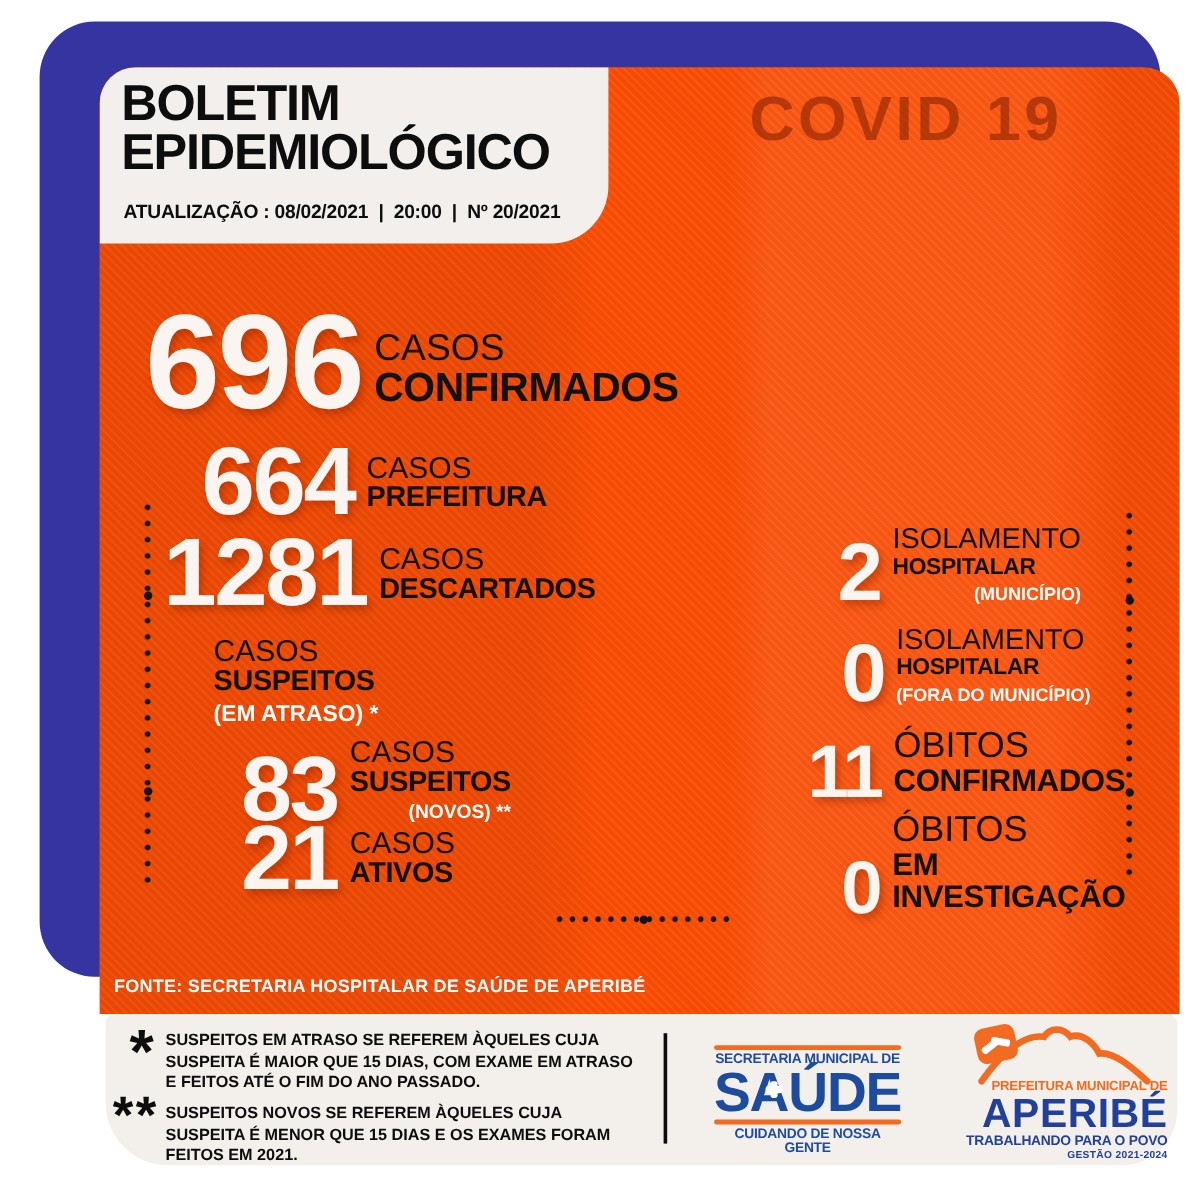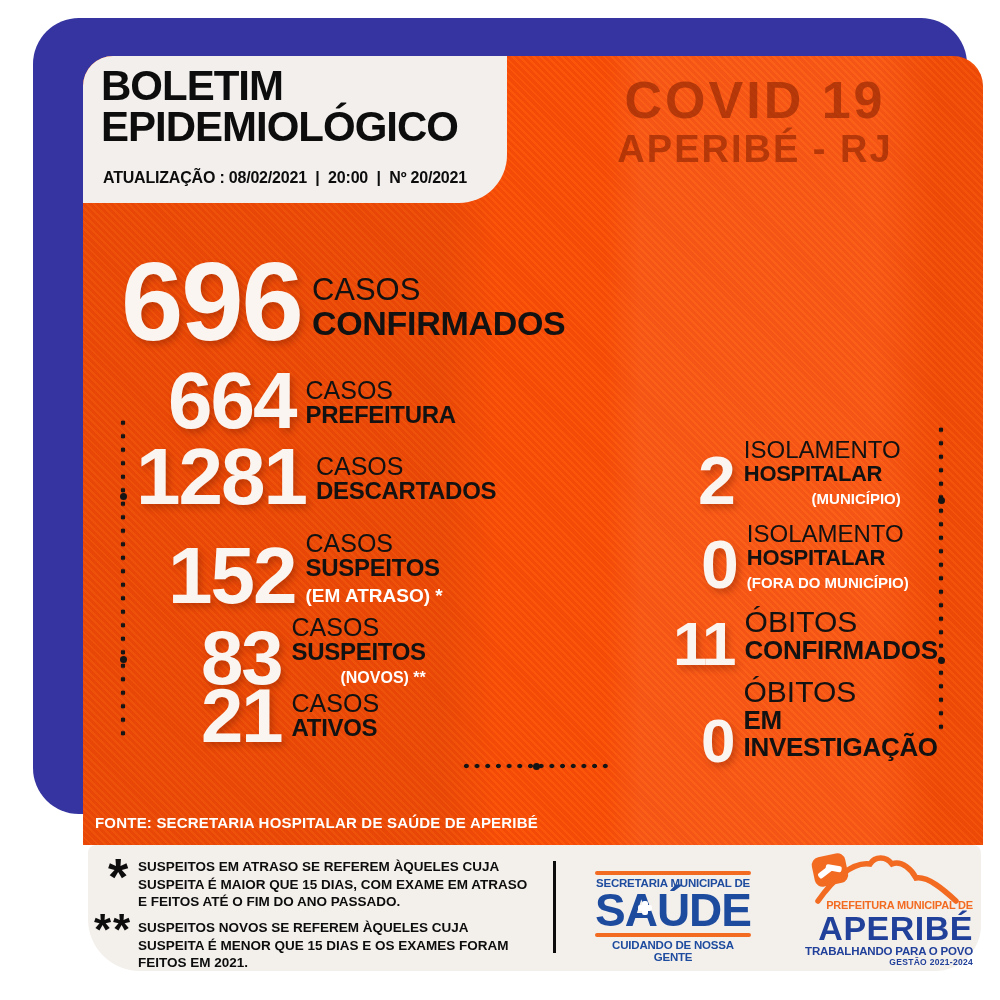--- a/index.html
+++ b/index.html
@@ -38,21 +38,21 @@
   .num{font-weight:800;color:var(--number_white);line-height:.78;letter-spacing:-2px;
        text-shadow:3px 4px 6px rgba(115,25,0,.35)}
   .labels{display:flex;flex-direction:column;margin:0 0 4px 10px}
   .l1{font-weight:400;line-height:1.04}
   .l2{font-weight:800;line-height:1.04;letter-spacing:-.3px}
   .l3{font-weight:800;color:#fff;align-self:flex-end;transform:translateY(4px);white-space:nowrap}
   .l3:empty{display:none}
   .s1 .num{font-size:112px}.s1 .l1{font-size:31px}.s1 .l2{font-size:34px}
   .s2 .num{font-size:80px}.s2 .l1{font-size:25px}.s2 .l2{font-size:24px}.s2 .l3{font-size:19px}
   .s3 .num{font-size:76px}.s3 .l1{font-size:25px}.s3 .l2{font-size:24px}
-  .s4 .num{font-size:68px}.s4 .l1{font-size:24px}.s4 .l2{font-size:22px}.s4 .l3{font-size:15px}
+  .s4 .num{font-size:68px}.s4 .l1{font-size:24px}.s4 .l2{font-size:19px}.s4 .l3{font-size:15px}
   .s5 .num{font-size:62px}.s5 .l1{font-size:30px}.s5 .l2{font-size:26px}
 
   
   .vdots{width:8px;background-image:radial-gradient(circle,#151515 2.1px,rgba(0,0,0,0) 2.6px);
          background-size:8px 13.5px;background-repeat:repeat-y;background-position:center top}
   .hdots{height:8px;background-image:radial-gradient(circle,#151515 2.1px,rgba(0,0,0,0) 2.6px);
          background-size:10.7px 8px;background-repeat:repeat-x;background-position:left center}
   .bigdot{width:7px;height:7px;border-radius:50%;background:#151515}
 
   .source{left:12px;top:758px;font-size:15px;font-weight:700;color:#fff;letter-spacing:.2px}
@@ -96,21 +96,20 @@
     <div class="header-box">
       <div class="title">
         <span>BOLETIM</span>
         <span>EPIDEMIOLÓGICO</span>
       </div>
       <div class="update">ATUALIZAÇÃO : 08/02/2021  |  20:00  |  Nº 20/2021</div>
     </div>
 
     <div class="watermark">
       <span class="wm1">COVID 19</span>
-      <span class="wm2">APERIBÉ - RJ</span>
     </div>
 
     <div class="stat s1" style="left:38px;top:202px">
       <span class="num">696</span>
       <span class="labels">
           <span class="l1">CASOS</span>
           <span class="l2">CONFIRMADOS</span>
         </span>
     </div>
     <div class="stat s2" style="left:85px;top:314px">
@@ -121,21 +120,20 @@
         </span>
     </div>
     <div class="stat s2" style="left:53px;top:390px">
       <span class="num">1281</span>
       <span class="labels">
           <span class="l1">CASOS</span>
           <span class="l2">DESCARTADOS</span>
         </span>
     </div>
     <div class="stat s2" style="left:85px;top:474px">
-      <span class="num">152</span>
       <span class="labels">
           <span class="l1">CASOS</span>
           <span class="l2">SUSPEITOS</span>
           <span class="l3">(EM ATRASO) *</span>
         </span>
     </div>
     <div class="stat s3" style="left:118px;top:558px">
       <span class="num">83</span>
       <span class="labels">
           <span class="l1">CASOS</span>

